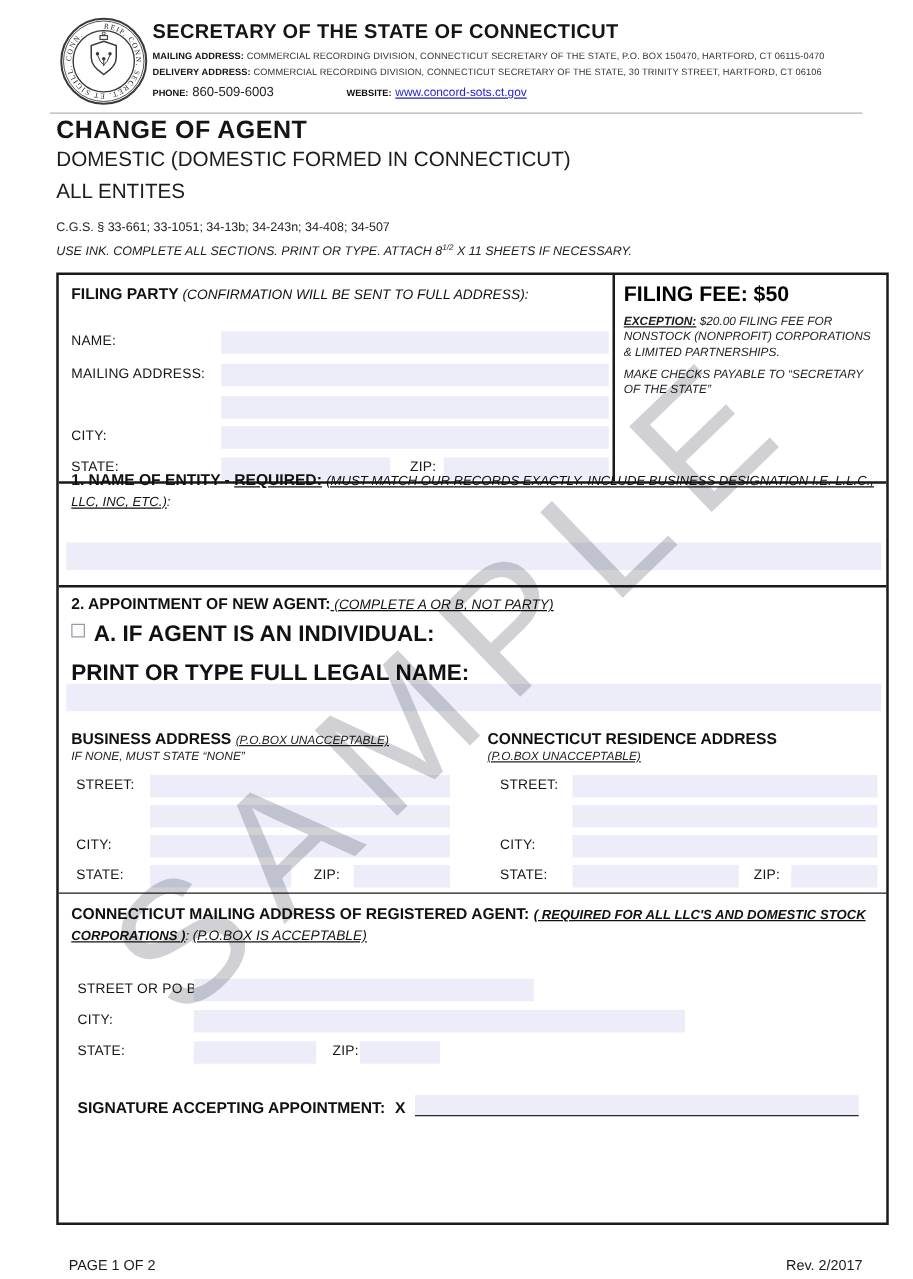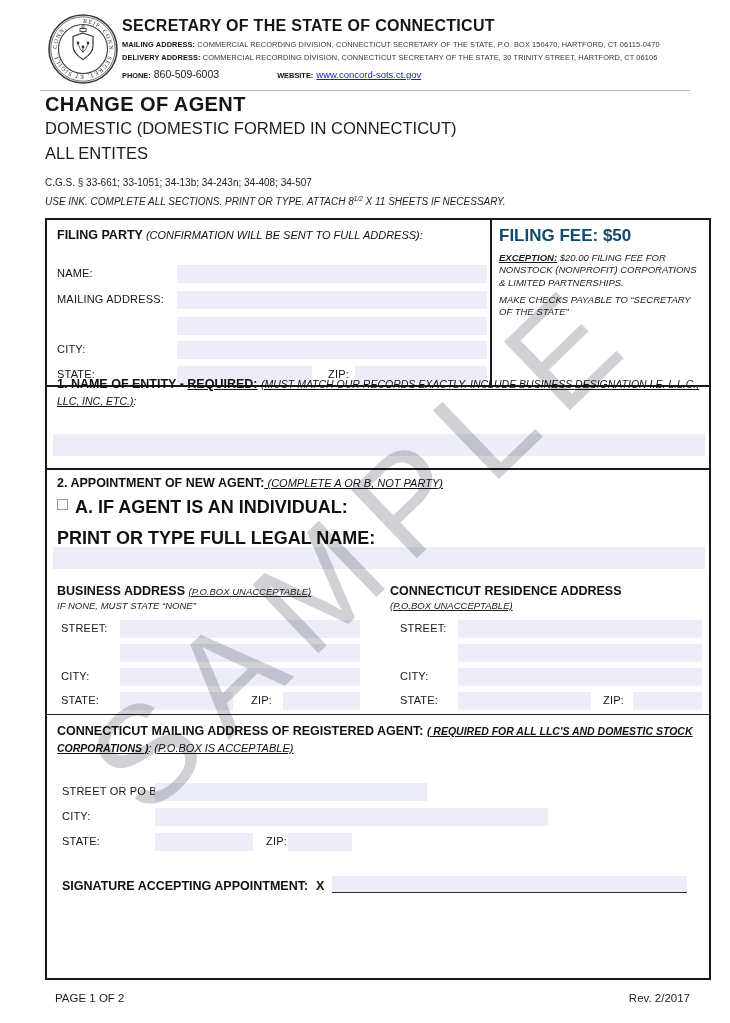--- a/index.html
+++ b/index.html
@@ -47,21 +47,21 @@
   .sig-x { font-size:12.5px; font-weight:bold; margin-left:8px; }
   .sig-line { flex:1; margin-left:8px; height:17px; background:#ecedf8; border-bottom:1.5px solid #2a2a2a; }
   
   .watermark {
     position:absolute; left:362px; top:545px;
     transform:translate(-50%,-50%) rotate(-44deg);
     font-size:138px; letter-spacing:22px; font-weight:400;
     color:#c9c9ce; mix-blend-mode:multiply; opacity:.85;
     pointer-events:none; z-index:50; white-space:nowrap;
   }
-  .footer-txt { position:absolute; font-size:11.5px; color:#1c1c1c; }
+  .footer-txt { position:absolute; font-size:11.5px; color:#1c1c1c;margin-top:15px; }
 </style>
 </head>
 <body>
 
 <div class="page">
 
   <div class="abs" style="left:47px; top:13px; width:72px; height:72px;">
     <svg width="72" height="72" viewBox="0 0 72 72">
       <circle cx="36" cy="36" r="34" fill="#ffffff" stroke="#3a3a3a" stroke-width="1.6"></circle>
       <circle cx="36" cy="36" r="32.2" fill="none" stroke="#3a3a3a" stroke-width="0.7"></circle>
@@ -118,21 +118,21 @@
     <div class="field" style="left:130px; top:71px; width:310px;"></div>
     <div class="field" style="left:130px; top:97px; width:310px;"></div>
     <div class="lbl" style="left:10px; top:123px;">CITY:</div>
     <div class="field" style="left:130px; top:121px; width:310px;"></div>
     <div class="lbl" style="left:10px; top:148px;">STATE:</div>
     <div class="field" style="left:130px; top:146px; width:135px;"></div>
     <div class="lbl" style="left:281px; top:148px;">ZIP:</div>
     <div class="field" style="left:308px; top:146px; width:132px;"></div>
 
     <div class="abs" style="left:452px; top:6px; width:204px;">
-      <div style="font-size:17px; font-weight:bold; color:#0c4a6e;">FILING FEE: $50</div>
+      <div style="font-size:17px; font-weight:bold; color:#000000;">FILING FEE: $50</div>
       <div style="font-size:9.5px; font-style:italic; margin-top:6px; line-height:1.3; color:#1c1c1c;">
         <span style="font-weight:bold; text-decoration:underline;">EXCEPTION:</span><span> $20.00 FILING FEE FOR NONSTOCK (NONPROFIT) CORPORATIONS &amp; LIMITED PARTNERSHIPS.</span>
       </div>
       <div style="font-size:9.5px; font-style:italic; margin-top:5px; line-height:1.3; color:#1c1c1c;">MAKE CHECKS PAYABLE TO “SECRETARY OF THE STATE”</div>
     </div>
 
     <div class="sec-h" style="left:10px; top:156px; width:648px;">
       <span>1. NAME OF ENTITY - </span><span class="req-u">REQUIRED:</span>
       <span class="note-iu" style="font-size:10.5px;">(MUST MATCH OUR RECORDS EXACTLY. INCLUDE BUSINESS DESIGNATION I.E. L.L.C., LLC, INC, ETC.)</span><span class="note-i" style="font-size:10.5px;">:</span>
     </div>

